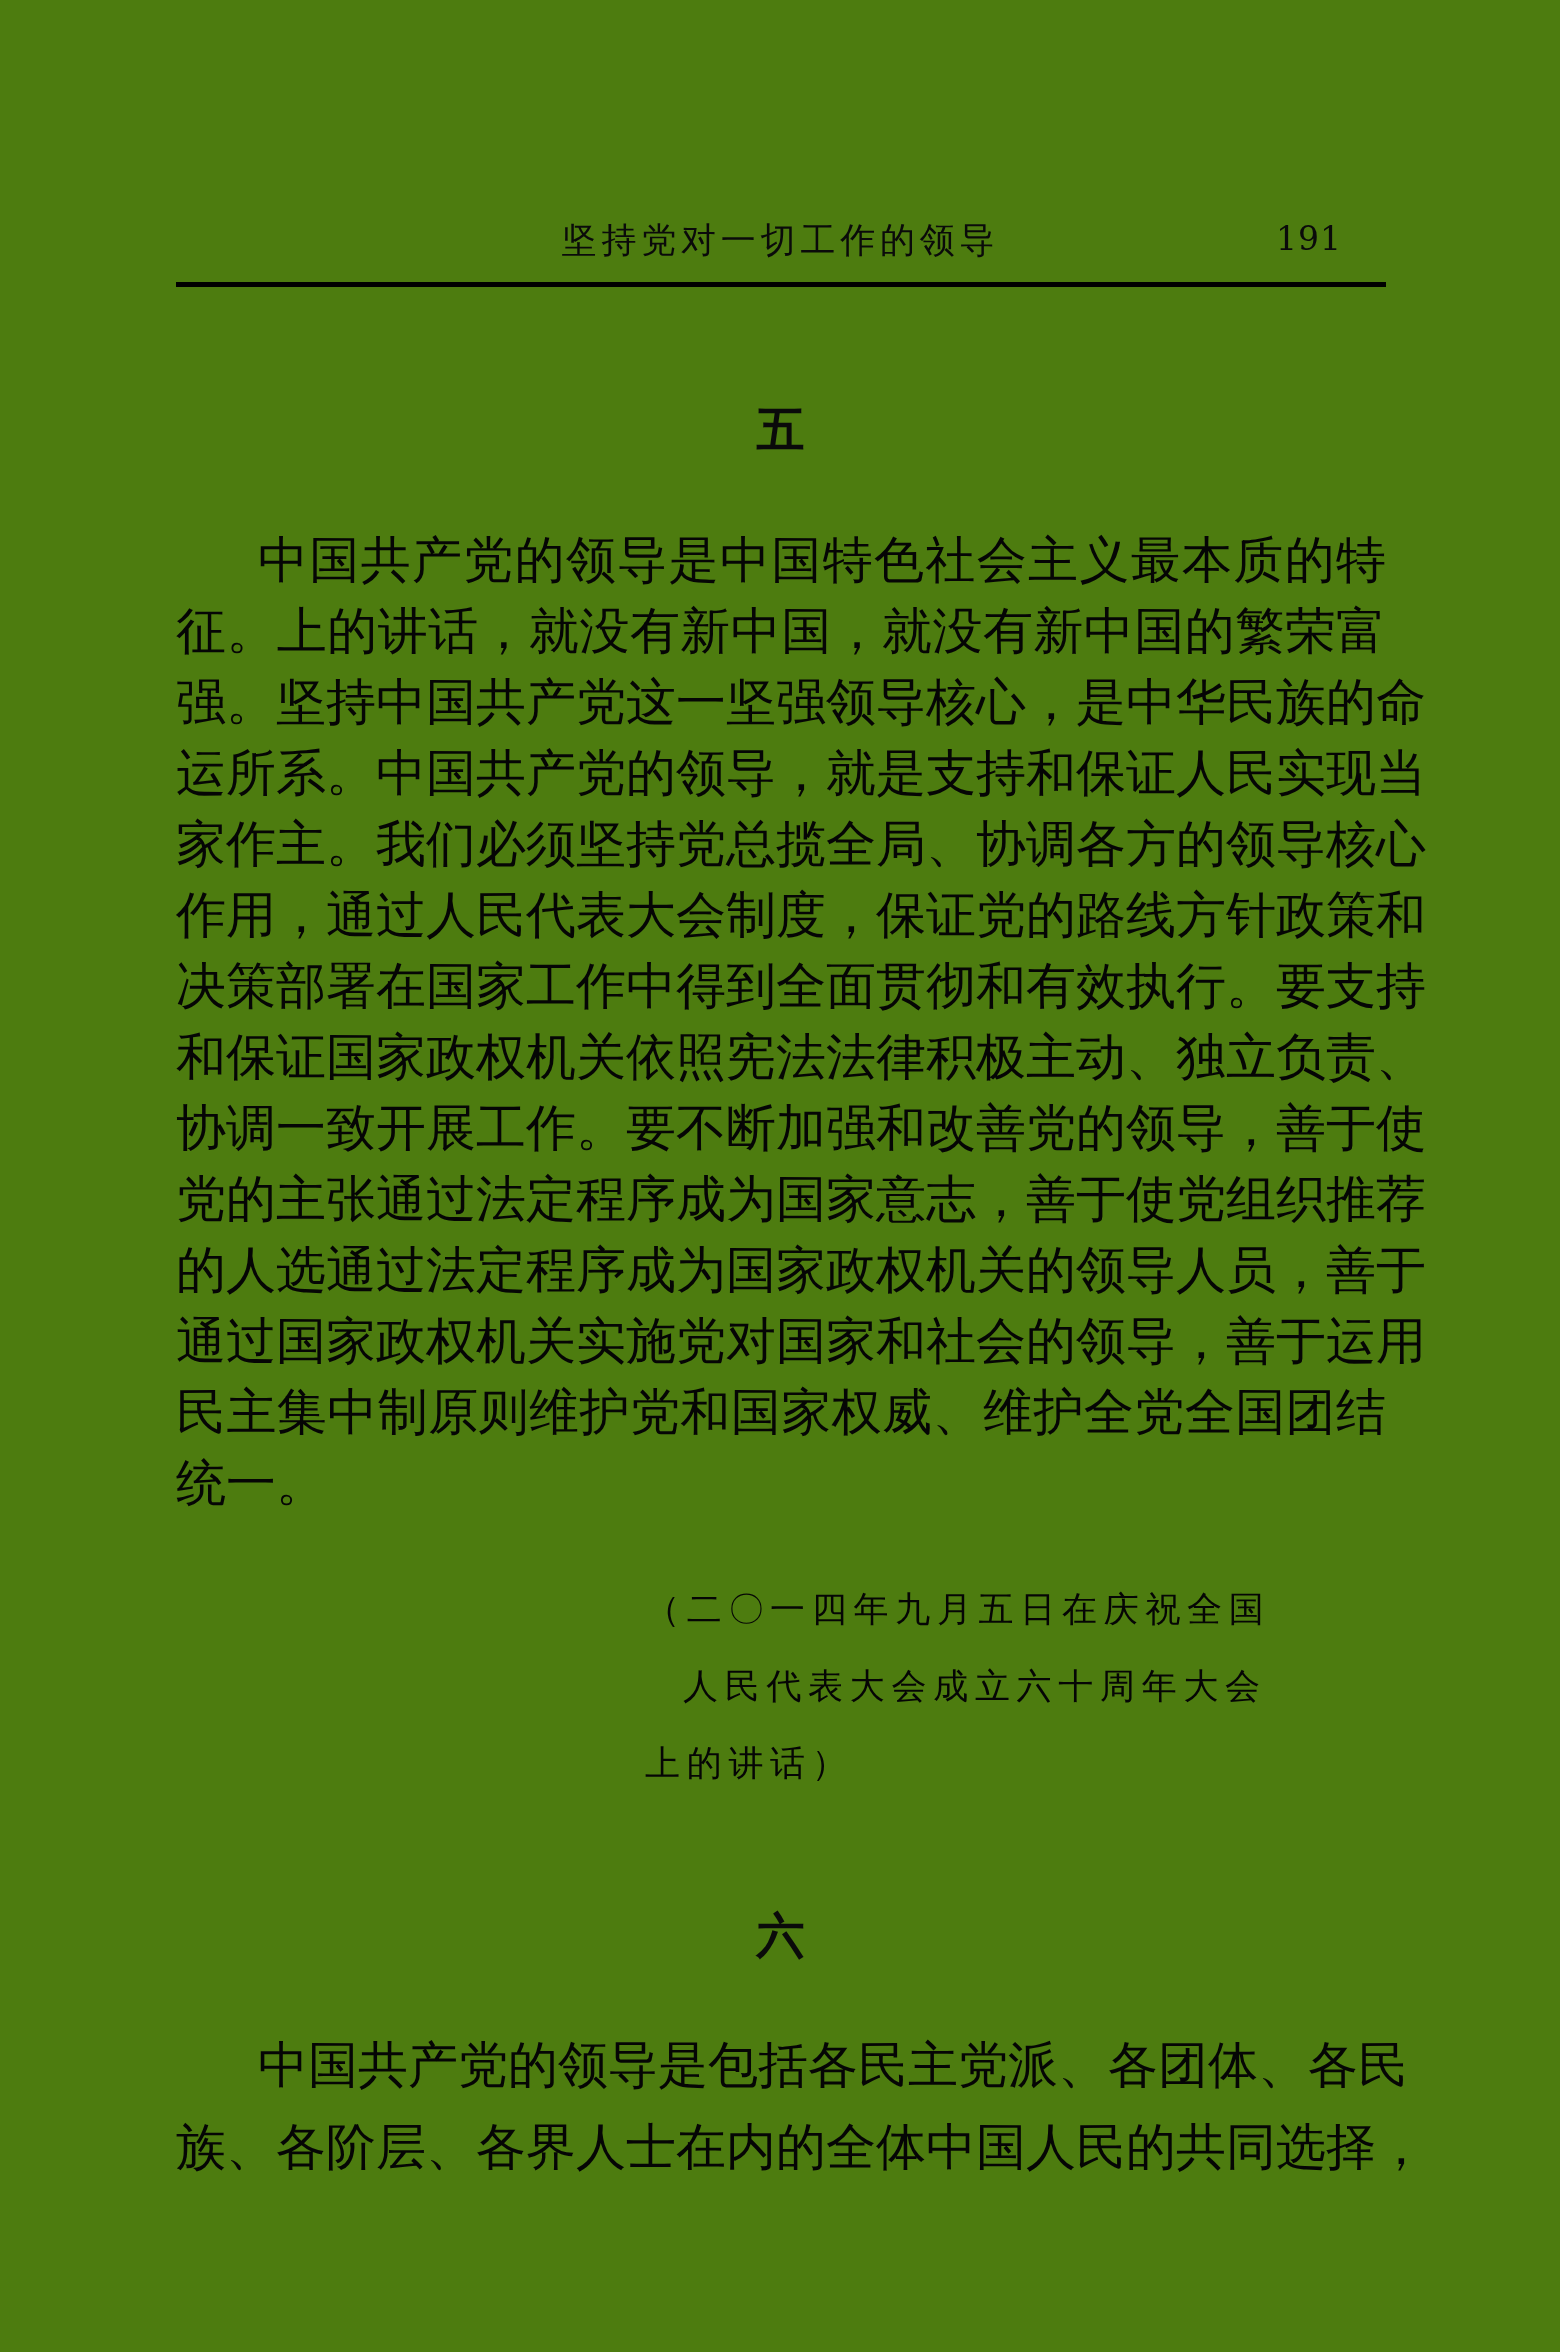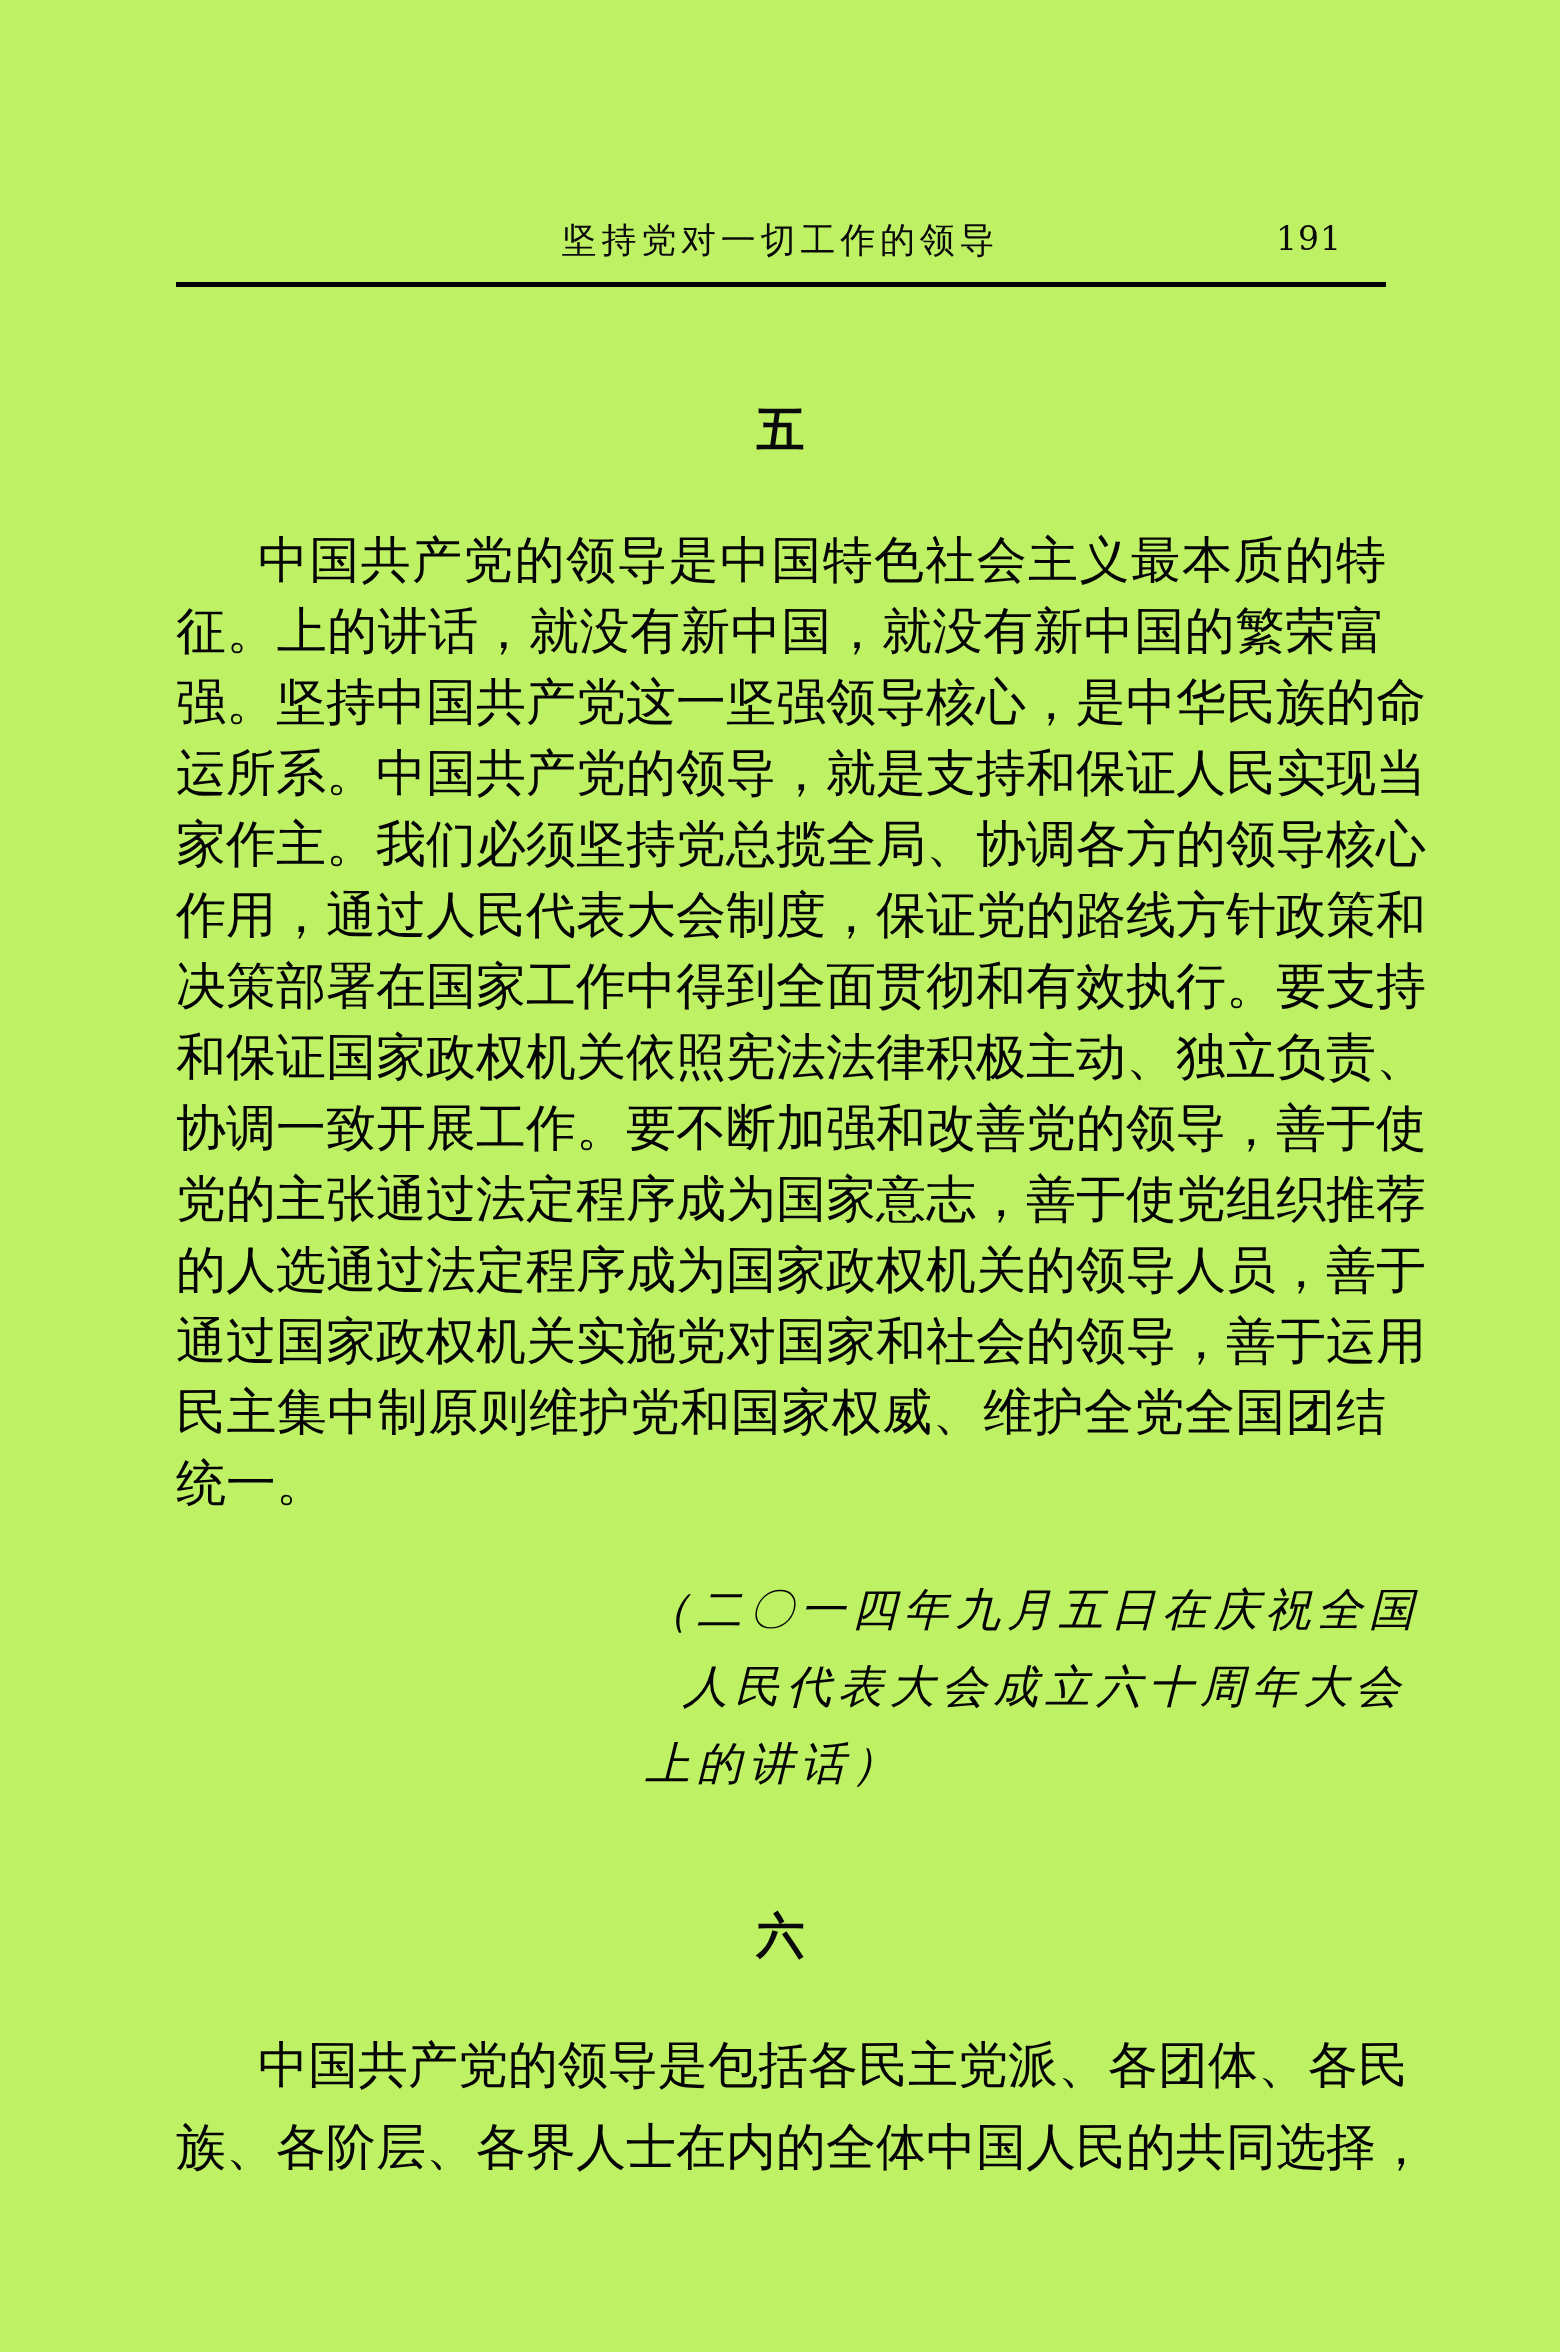--- a/index.html
+++ b/index.html
@@ -5,21 +5,21 @@
   html, body {
     margin: 0;
     padding: 0;
     background: #e8e8e8;
   }
   .page {
     position: relative;
     width: 1561px;
     height: 2352px;
     margin: 0 auto;
-    background: #bef264;
+    background: #4d7c0f;
     color: #0a0a0a;
     font-family: "DejaVu Serif", "Liberation Serif", serif;
     overflow: hidden;
   }
   
   .page-header {
     position: absolute;
     top: 217px;
     left: 0;
     width: 100%;
@@ -81,23 +81,22 @@
   .t-line.lastline {
     text-align: left;
     text-align-last: left;
   }
   
   .citation {
     position: absolute;
     top: 1571px;
     left: 645px;
     width: 685px;
-    font-size: 45px;
+    font-size: 35px;
     line-height: 77px;
-    font-style: italic;
     letter-spacing: 6.7px;
     color: #050505;
   }
   .cite-line { white-space: nowrap; }
   .cite-line.cite-indent { padding-left: 38px; }
 </style>
 </head>
 <body>
 
 <div class="page">

